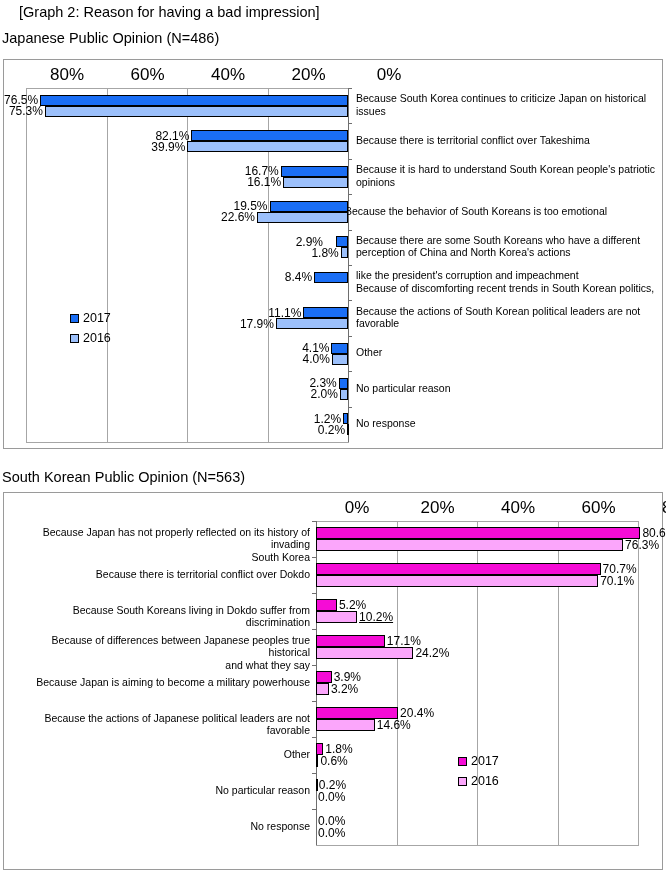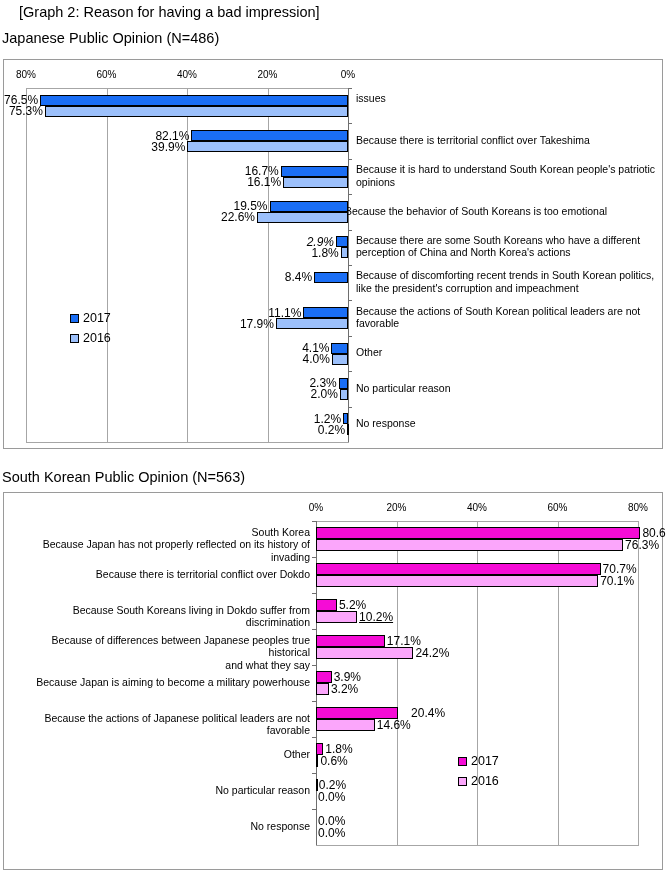--- a/index.html
+++ b/index.html
@@ -26,22 +26,22 @@
   
   .chart-frame{
     position:absolute;border:1px solid #9a9a9a;background:#ffffff;
     box-sizing:border-box;
   }
   #chart-jp{left:3px;top:59px;width:660px;height:390px;}
   #chart-kr{left:3px;top:492px;width:660px;height:378px;}
 
   .plot{position:absolute;}
   .axis-tick{
-    position:absolute;font-size:10px;line-height:14px;
-    transform:translateX(-50%);white-space:nowrap;
+    position:absolute;font-size:17px;line-height:14px;
+    transform:translateX(-50%);white-space:nowrap;margin-left:41px;
   }
 
   
   .gridline{position:absolute;width:1px;background:#a6a6a6;}
   .axisline{position:absolute;width:1px;background:#6e6e6e;}
   .plot-top{position:absolute;height:1px;background:#a6a6a6;}
   .plot-bottom{position:absolute;height:1px;background:#a6a6a6;}
 
   
   .cattick{position:absolute;width:4px;height:1px;background:#6e6e6e;}
@@ -98,20 +98,21 @@
       <div class="axis-tick" style="left: 102.5px; top: 8px;">60%</div>
       <div class="gridline" style="left: 102.5px; top: 28px; height: 354px;"></div>
       <div class="axis-tick" style="left: 183px; top: 8px;">40%</div>
       <div class="gridline" style="left: 183px; top: 28px; height: 354px;"></div>
       <div class="axis-tick" style="left: 263.5px; top: 8px;">20%</div>
       <div class="gridline" style="left: 263.5px; top: 28px; height: 354px;"></div>
       <div class="axis-tick" style="left: 344px; top: 8px;">0%</div>
       <div class="axisline" style="left: 344px; top: 28px; height: 354px;"></div>
       <div class="cattick" style="left: 344px; top: 28px;"></div>
       <div class="catlabel lt" style="left: 352px; width: 300px; top: 32.2px;">
+        <span>Because South Korea continues to criticize Japan on historical</span>
         <span>issues</span>
       </div>
       <div class="bar s2017 jp" style="top: 34.7px; height: 11px; width: 307.913px; left: 36.0875px;"></div>
       <div class="vlabel right" style="top: 33.2px; left: -25.9125px; width: 60px;">76.5%</div>
       <div class="bar s2016 jp" style="top: 45.7px; height: 11px; width: 303.082px; left: 40.9175px;"></div>
       <div class="vlabel right" style="top: 44.2px; left: -21.0825px; width: 60px;">75.3%</div>
       <div class="cattick" style="left: 344px; top: 63.4px;"></div>
       <div class="catlabel lt" style="left: 352px; width: 300px; top: 73.85px;">
         <span>Because there is territorial conflict over Takeshima</span>
       </div>
@@ -135,27 +136,27 @@
       <div class="bar s2017 jp" style="top: 140.9px; height: 11px; width: 78.4875px; left: 265.512px;"></div>
       <div class="vlabel right" style="top: 139.4px; left: 203.512px; width: 60px;">19.5%</div>
       <div class="bar s2016 jp" style="top: 151.9px; height: 11px; width: 90.965px; left: 253.035px;"></div>
       <div class="vlabel right" style="top: 150.4px; left: 191.035px; width: 60px;">22.6%</div>
       <div class="cattick" style="left: 344px; top: 169.6px;"></div>
       <div class="catlabel lt" style="left: 352px; width: 300px; top: 173.8px;">
         <span>Because there are some South Koreans who have a different</span>
         <span>perception of China and North Korea's actions</span>
       </div>
       <div class="bar s2017 jp" style="top: 176.3px; height: 11px; width: 11.6725px; left: 332.327px;"></div>
-      <div class="vlabel right" style="top: 174.8px; left: 270px; width: 60px; font-style: italic;">2.9%</div>
+      <div class="vlabel right" style="top: 174.8px; left: 259px; width: 60px;">2.9%</div>
       <div class="bar s2016 jp" style="top: 187.3px; height: 11px; width: 7.245px; left: 336.755px;"></div>
       <div class="vlabel right" style="top: 185.8px; left: 274.755px; width: 60px;">1.8%</div>
       <div class="cattick" style="left: 344px; top: 205px;"></div>
       <div class="catlabel lt" style="left: 352px; width: 300px; top: 209.2px;">
+        <span>like the president's corruption and impeachment</span>
         <span>Because of discomforting recent trends in South Korean politics,</span>
-        <span>like the president's corruption and impeachment</span>
       </div>
       <div class="bar s2017 jp" style="top: 211.7px; height: 11px; width: 33.81px; left: 310.19px;"></div>
       <div class="vlabel right" style="top: 210.2px; left: 248.19px; width: 60px;">8.4%</div>
       <div class="cattick" style="left: 344px; top: 240.4px;"></div>
       <div class="catlabel lt" style="left: 352px; width: 300px; top: 244.6px;">
         <span>Because the actions of South Korean political leaders are not</span>
         <span>favorable</span>
       </div>
       <div class="bar s2017 jp" style="top: 247.1px; height: 11px; width: 44.6775px; left: 299.322px;"></div>
       <div class="vlabel right" style="top: 245.6px; left: 237.322px; width: 60px;">11.1%</div>
@@ -207,22 +208,22 @@
       <div class="axis-tick" style="left: 392.5px; top: 8px;">20%</div>
       <div class="gridline" style="left: 392.5px; top: 28px; height: 324px;"></div>
       <div class="axis-tick" style="left: 473px; top: 8px;">40%</div>
       <div class="gridline" style="left: 473px; top: 28px; height: 324px;"></div>
       <div class="axis-tick" style="left: 553.5px; top: 8px;">60%</div>
       <div class="gridline" style="left: 553.5px; top: 28px; height: 324px;"></div>
       <div class="axis-tick" style="left: 634px; top: 8px;">80%</div>
       <div class="gridline" style="left: 634px; top: 28px; height: 324px;"></div>
       <div class="cattick" style="left: 308px; top: 28px;"></div>
       <div class="catlabel rt" style="left: 8px; width: 298px; top: 32.5px;">
+        <span>Because Japan has not properly reflected on its history of invading</span>
         <span>South Korea</span>
-        <span>Because Japan has not properly reflected on its history of invading</span>
       </div>
       <div class="bar s2017 kr" style="top: 34px; height: 12px; width: 324.415px; left: 312px;"></div>
       <div class="vlabel left" style="top: 33px; left: 638.415px; width: 60px;">80.6%</div>
       <div class="bar s2016 kr" style="top: 46px; height: 12px; width: 307.108px; left: 312px;"></div>
       <div class="vlabel left" style="top: 45px; left: 621.107px; width: 60px;">76.3%</div>
       <div class="cattick" style="left: 308px; top: 64px;"></div>
       <div class="catlabel rt" style="left: 8px; width: 298px; top: 74.75px;">
         <span>Because there is territorial conflict over Dokdo</span>
       </div>
       <div class="bar s2017 kr" style="top: 70px; height: 12px; width: 284.567px; left: 312px;"></div>
@@ -252,21 +253,21 @@
       </div>
       <div class="bar s2017 kr" style="top: 178px; height: 12px; width: 15.6975px; left: 312px;"></div>
       <div class="vlabel left" style="top: 177px; left: 329.697px; width: 60px;">3.9%</div>
       <div class="bar s2016 kr" style="top: 190px; height: 12px; width: 12.88px; left: 312px;"></div>
       <div class="vlabel left" style="top: 189px; left: 326.88px; width: 60px;">3.2%</div>
       <div class="cattick" style="left: 308px; top: 208px;"></div>
       <div class="catlabel rt" style="left: 8px; width: 298px; top: 218.75px;">
         <span>Because the actions of Japanese political leaders are not favorable</span>
       </div>
       <div class="bar s2017 kr" style="top: 214px; height: 12px; width: 82.11px; left: 312px;"></div>
-      <div class="vlabel left" style="top: 213px; left: 396.11px; width: 60px; margin-left: 11px;">20.4%</div>
+      <div class="vlabel left" style="top: 213px; left: 396.11px; width: 60px;">20.4%</div>
       <div class="bar s2016 kr" style="top: 226px; height: 12px; width: 58.765px; left: 312px;"></div>
       <div class="vlabel left" style="top: 225px; left: 372.765px; width: 60px;">14.6%</div>
       <div class="cattick" style="left: 308px; top: 244px;"></div>
       <div class="catlabel rt" style="left: 8px; width: 298px; top: 254.75px;">
         <span>Other</span>
       </div>
       <div class="bar s2017 kr" style="top: 250px; height: 12px; width: 7.245px; left: 312px;"></div>
       <div class="vlabel left" style="top: 249px; left: 321.245px; width: 60px;">1.8%</div>
       <div class="bar s2016 kr" style="top: 262px; height: 12px; width: 2.415px; left: 312px;"></div>
       <div class="vlabel left" style="top: 261px; left: 316.415px; width: 60px;">0.6%</div>

